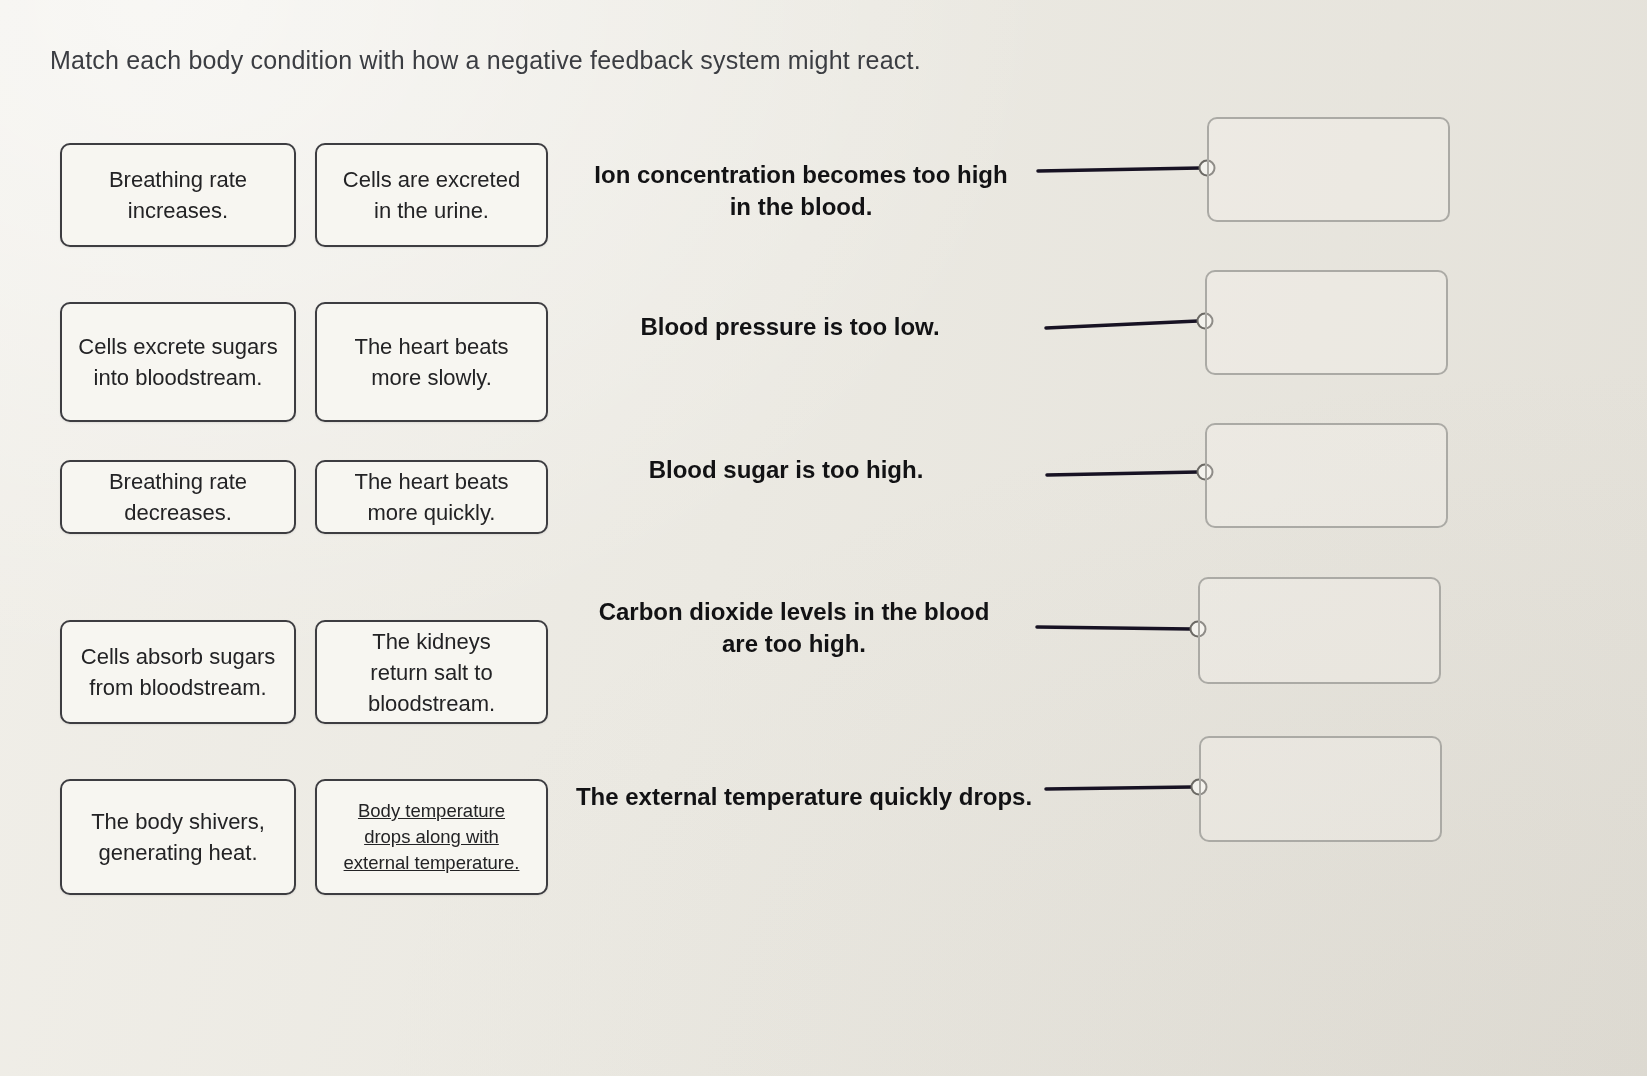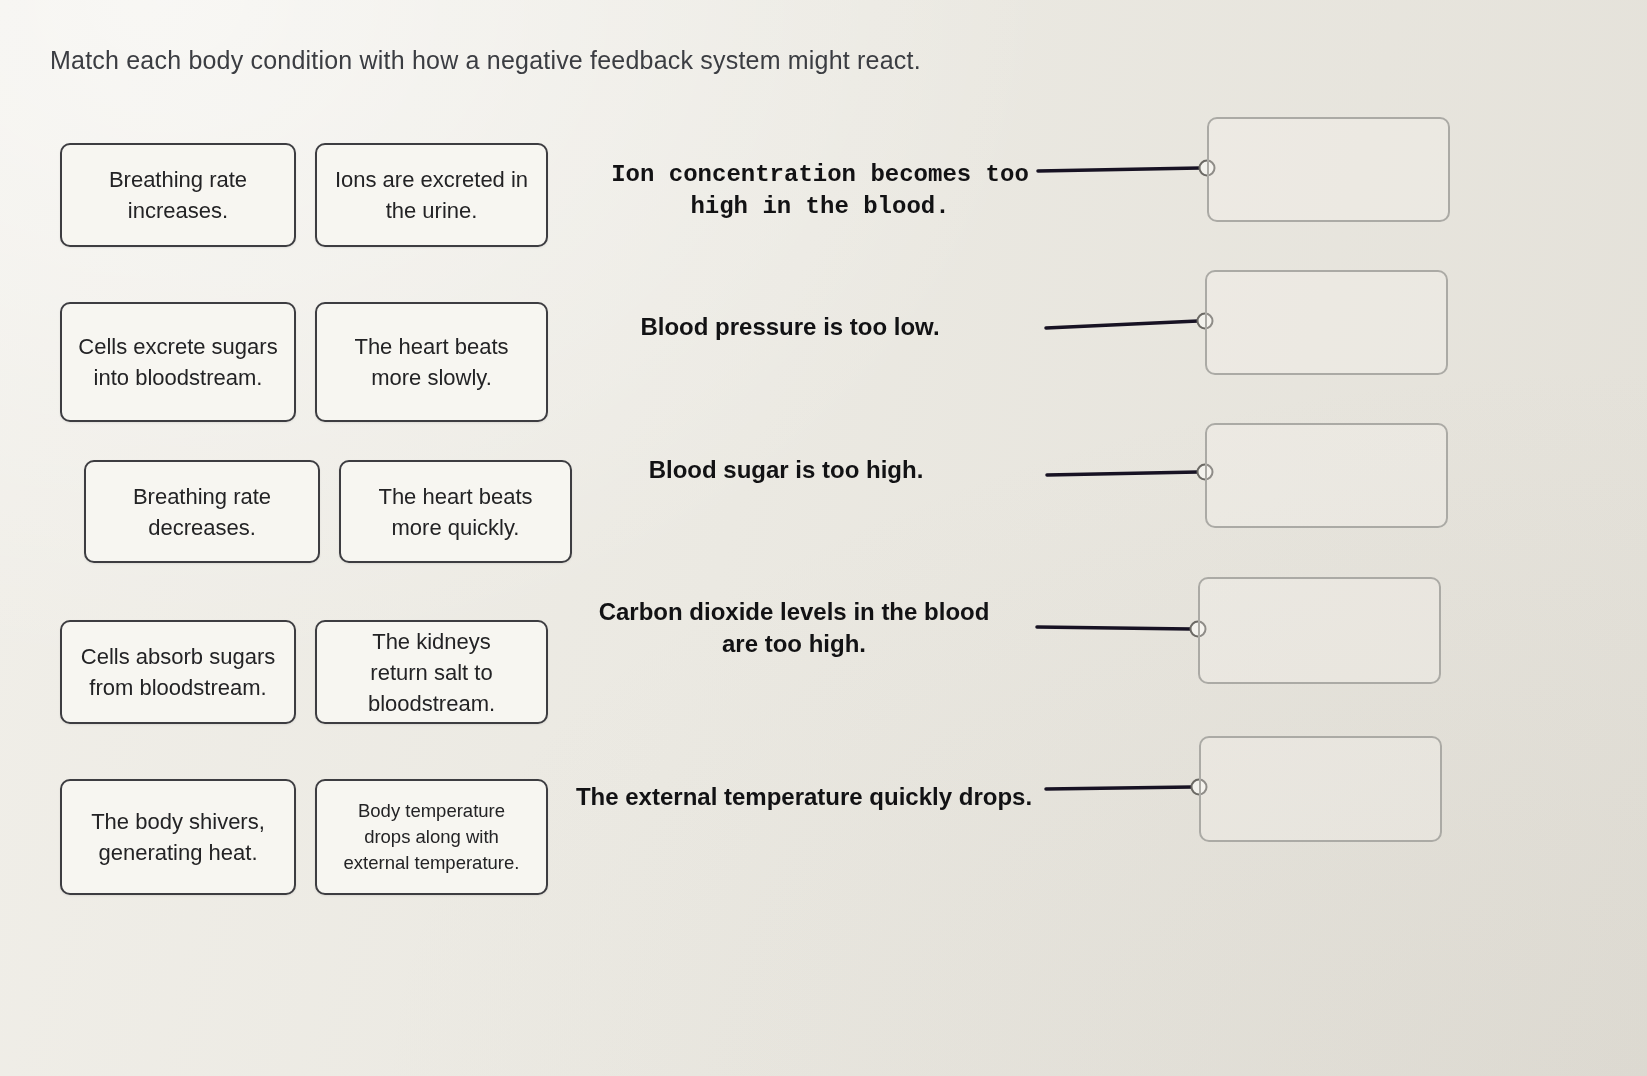--- a/index.html
+++ b/index.html
@@ -42,36 +42,36 @@
     line-height: 31px;
     color: #232325;
     padding: 8px 16px;
     box-shadow: 0 1px 2px rgba(60,60,60,0.10);
     cursor: grab;
   }
   .col1 { left: 60px;  width: 236px; }
   .col2 { left: 315px; width: 233px; }
   .row1 { top: 143px; height: 104px; }
   .row2 { top: 302px; height: 120px; }
-  .row3 { top: 460px; height: 103px; margin-left: 24px; }
+  .row3 { top: 460px; height: 74px; }
   .row4 { top: 620px; height: 104px; }
   .row5 { top: 779px; height: 116px; }
   .tile.narrow { padding: 4px 26px; }
-  .tile.small-text { font-size: 18.5px; line-height: 26px; padding: 0 16px; }
+  .tile.small-text { font-size: 18.5px; line-height: 26px; padding: 0 16px; text-decoration: underline; }
 
   
   .prompt {
     position: absolute;
     font-size: 24px;
     font-weight: bold;
     line-height: 32px;
     color: #121214;
     text-align: center;
   }
-  .p1 { left: 600px; top: 159px; width: 440px; font-family: Liberation Mono, monospace; }
+  .p1 { left: 581px; top: 159px; width: 440px; }
   .p2 { left: 560px; top: 311px; width: 460px; }
   .p3 { left: 556px; top: 454px; width: 460px; }
   .p4 { left: 584px; top: 596px; width: 420px; }
   .p5 { left: 564px; top: 781px; width: 480px; }
 
   
   .dropbox {
     position: absolute;
     box-sizing: border-box;
     border: 2px solid #abaaa5;
@@ -95,21 +95,21 @@
   .connector { stroke: #171223; stroke-width: 3.5; stroke-linecap: round; }
   .dot { fill: #f3f2ed; stroke: #6b6964; stroke-width: 2; }
 </style>
 </head>
 <body>
 
 <div class="title">Match each body condition with how a negative feedback system might react.</div>
 
 <div>
   <div class="tile col1 row1">Breathing rate increases.</div>
-  <div class="tile col2 row1">Ions are excreted in the urine.</div>
+  <div class="tile col2 row1">Cells are excreted in the urine.</div>
   <div class="tile col1 row2">Cells excrete sugars into bloodstream.</div>
   <div class="tile col2 row2">The heart beats more slowly.</div>
   <div class="tile col1 row3">Breathing rate decreases.</div>
   <div class="tile col2 row3">The heart beats more quickly.</div>
   <div class="tile col1 row4">Cells absorb sugars from bloodstream.</div>
   <div class="tile col2 row4 narrow">The kidneys return salt to bloodstream.</div>
   <div class="tile col1 row5">The body shivers, generating heat.</div>
   <div class="tile col2 row5 small-text">Body temperature drops along with external temperature.</div>
 </div>
 

